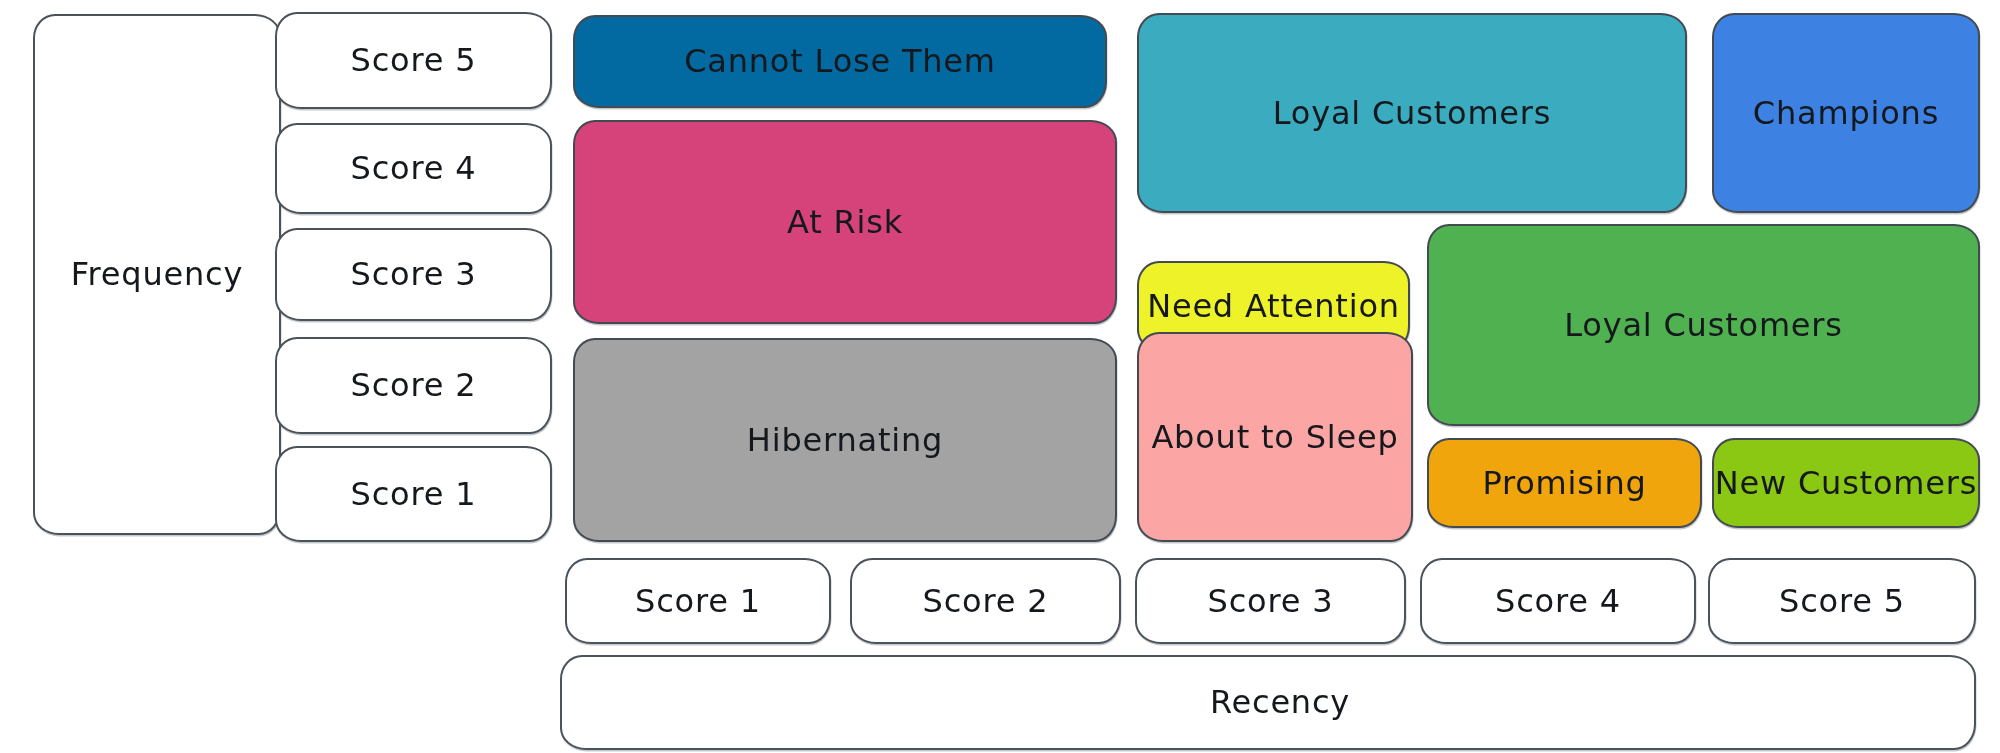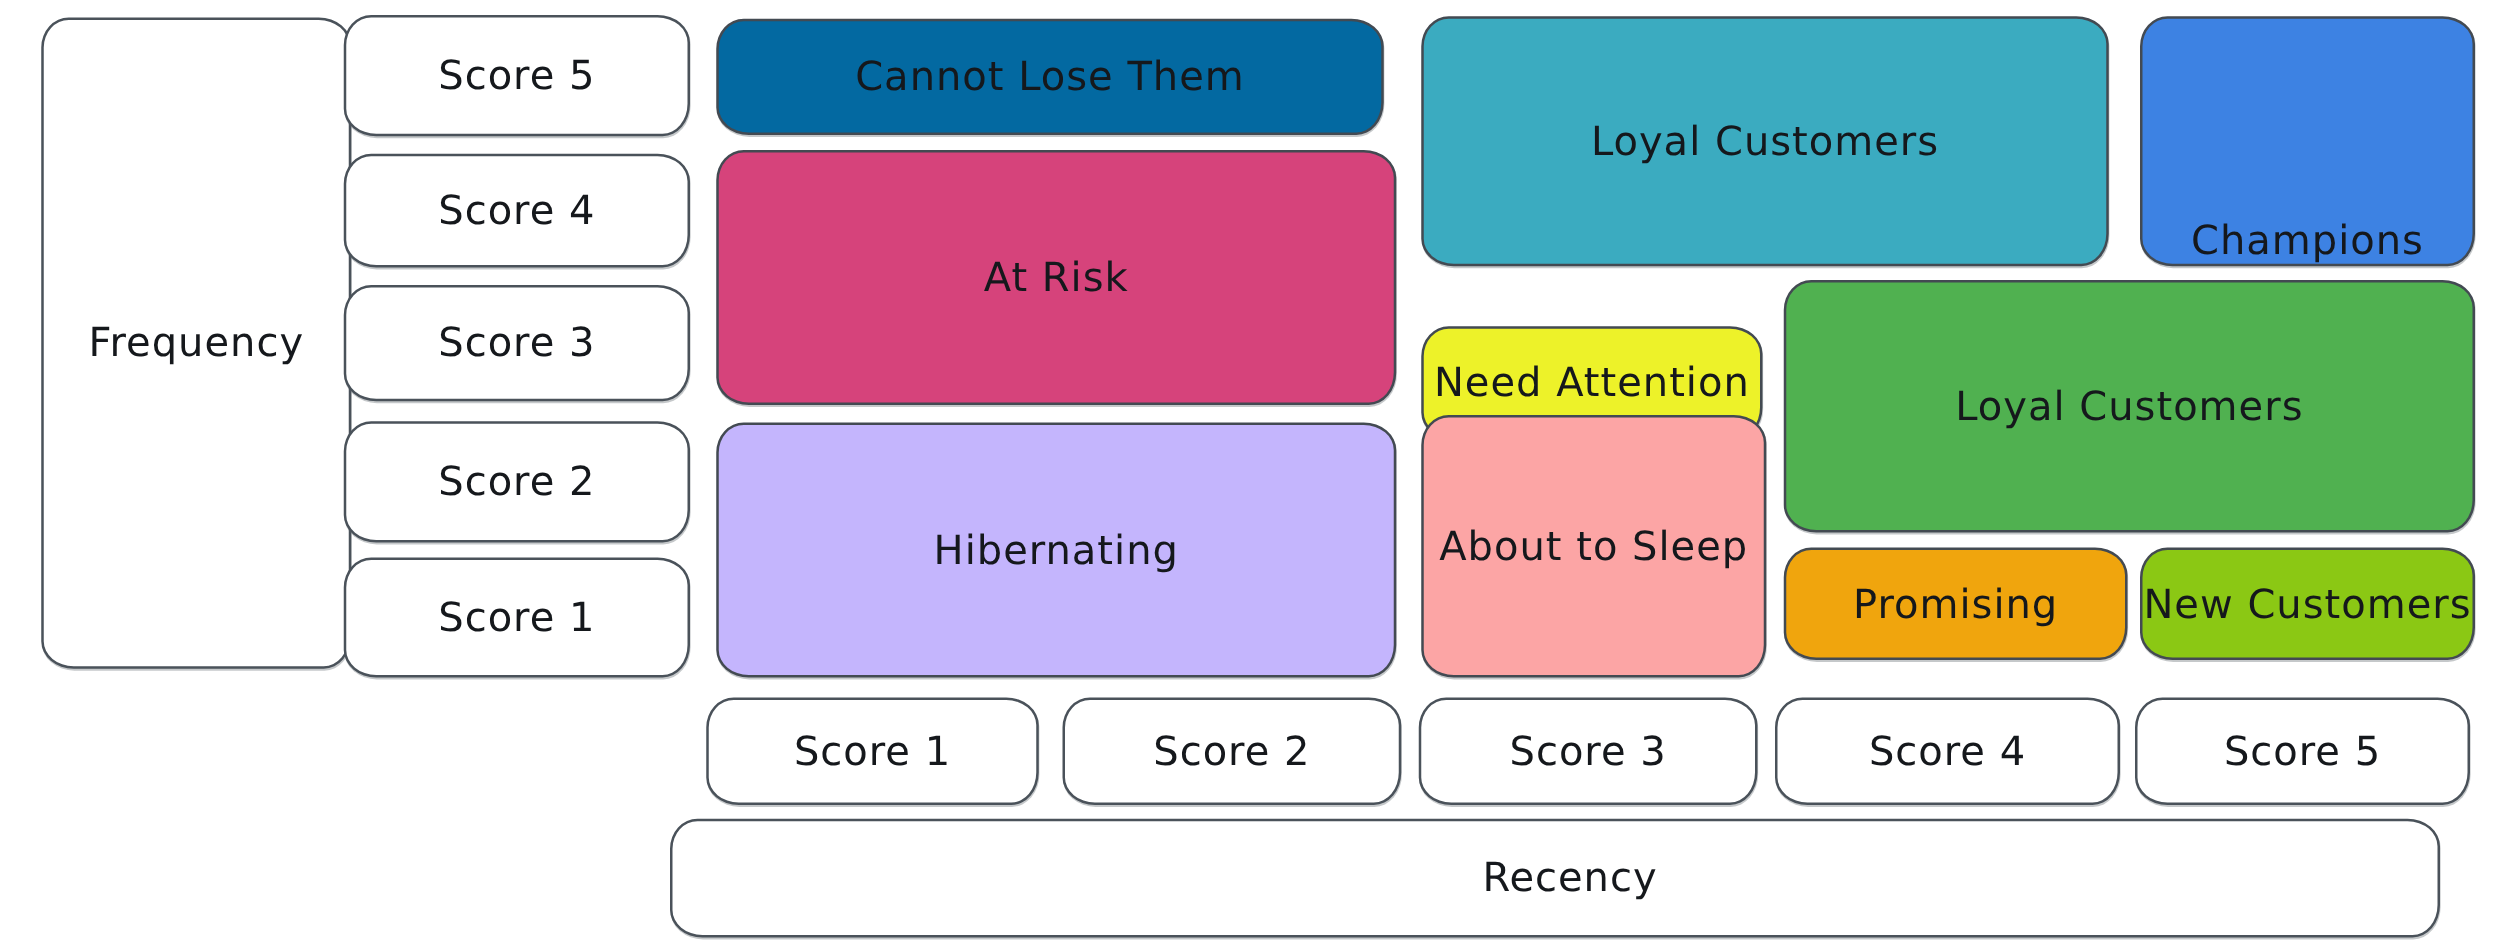--- a/index.html
+++ b/index.html
@@ -52,21 +52,21 @@
   .b-about-sleep    { left: 1137px; top: 332px; width: 276px;  height: 210px; }
   .b-loyal-green    { left: 1427px; top: 224px; width: 553px;  height: 202px; }
   .b-promising      { left: 1427px; top: 438px; width: 275px;  height: 90px;  }
   .b-new-customers  { left: 1712px; top: 438px; width: 268px;  height: 90px;  }
 
   .b-rs1            { left: 565px;  top: 558px; width: 266px;  height: 86px;  }
   .b-rs2            { left: 850px;  top: 558px; width: 271px;  height: 86px;  }
   .b-rs3            { left: 1135px; top: 558px; width: 271px;  height: 86px;  }
   .b-rs4            { left: 1420px; top: 558px; width: 276px;  height: 86px;  }
   .b-rs5            { left: 1708px; top: 558px; width: 268px;  height: 86px;  }
-  .b-recency        { left: 536px;  top: 655px; width: 1416px; height: 95px; padding-left: 24px;  }
+  .b-recency        { left: 560px;  top: 655px; width: 1416px; height: 95px; padding-left: 24px;  }
 </style>
 </head>
 <body>
 
 <div class="canvas">
 
   <div class="box plain b-frequency">
     <span>Frequency</span>
   </div>
   <div class="box plain b-fs5">
@@ -84,27 +84,27 @@
   <div class="box plain b-fs1">
     <span>Score 1</span>
   </div>
 
   <div class="box b-cannot-lose" style="background-color: #0369a1;">
     <span>Cannot Lose Them</span>
   </div>
   <div class="box b-at-risk" style="background-color: rgb(214, 67, 123);">
     <span>At Risk</span>
   </div>
-  <div class="box b-hibernating" style="background-color: #c4b5fd;">
+  <div class="box b-hibernating" style="background-color: #a3a3a3;">
     <span>Hibernating</span>
   </div>
   <div class="box b-loyal-teal" style="background-color: rgb(59, 171, 192);">
     <span>Loyal Customers</span>
   </div>
-  <div class="box b-champions" style="background-color: rgb(61, 130, 227); align-items: flex-end;">
+  <div class="box b-champions" style="background-color: rgb(61, 130, 227);">
     <span>Champions</span>
   </div>
   <div class="box b-need-attention" style="background-color: rgb(237, 242, 41);">
     <span>Need Attention</span>
   </div>
   <div class="box b-about-sleep" style="background-color: #fca5a5;">
     <span>About to Sleep</span>
   </div>
   <div class="box b-loyal-green" style="background-color: rgb(80, 177, 80);">
     <span>Loyal Customers</span>

